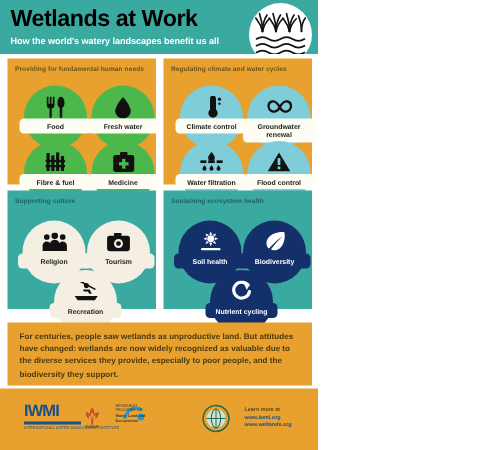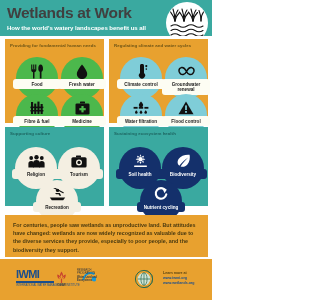--- a/index.html
+++ b/index.html
@@ -17,21 +17,21 @@
   }
 
   
   .header {
     position: absolute; left: 0; top: 0;
     width: 212px; height: 36px;
     background: #3aa9a0;
     padding: 4px 6px 0 7px;
   }
   .title {
-    font-size: 15.5px; font-weight: bold; color: #404040;
+    font-size: 15.5px; font-weight: bold; color: #000000;
     letter-spacing: -0.3px; line-height: 17px;
     white-space: nowrap;
   }
   .subtitle {
     font-size: 6.1px; font-weight: bold; color: #ffffff;
     line-height: 9px; letter-spacing: -0.05px;
     white-space: nowrap; margin-top: 2px;
   }
   .header-badge {
     position: absolute; right: 4px; top: 2px;

